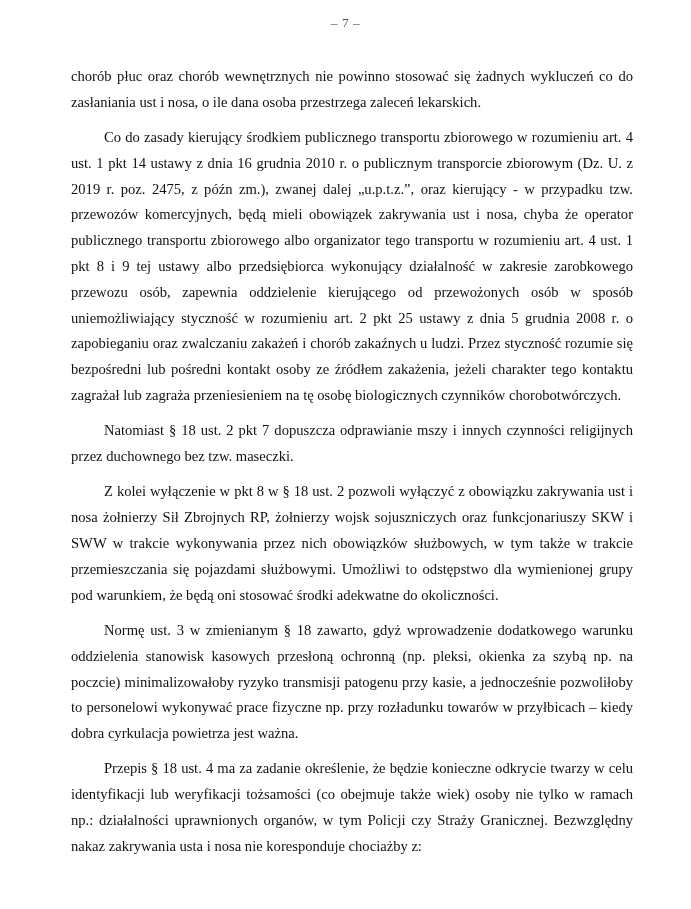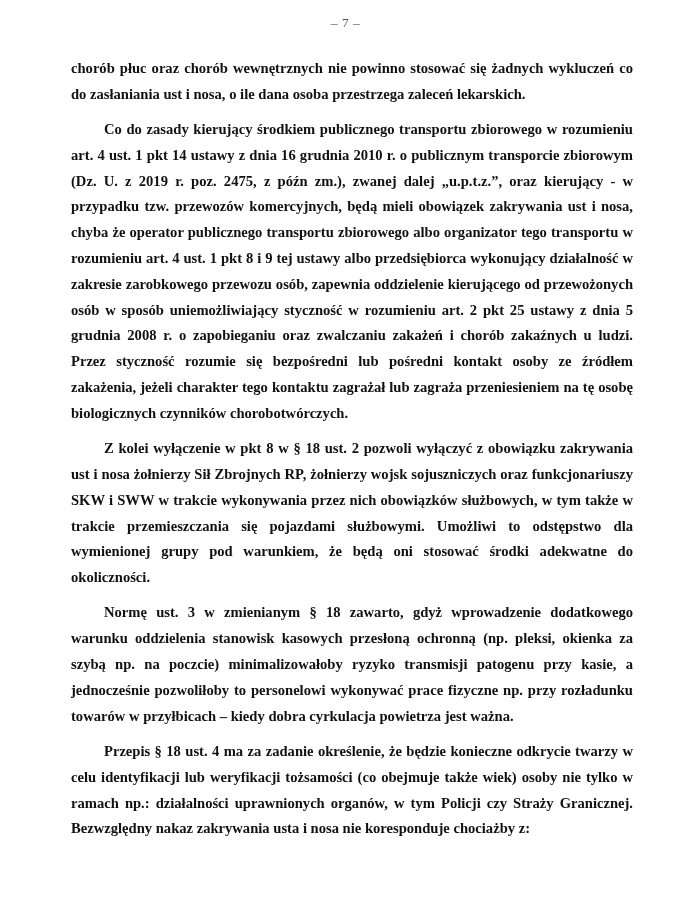--- a/index.html
+++ b/index.html
@@ -20,40 +20,40 @@
     top: 15px;
     left: 0;
     width: 691px;
     text-align: center;
     font-size: 13.5px;
     color: #555555;
     letter-spacing: 0.5px;
   }
   .content {
     position: absolute;
-    top: 56px;
+    top: 64px;
     left: 71px;
     width: 562px;
-    font-weight: bold;
   }
   .para {
     margin: 0 0 9.5px 0;
     font-size: 14.6px;
     line-height: 25.8px;
     text-align: justify;
     text-indent: 0;
   }
   .para.indent {
     text-indent: 33px;
   }
 </style>
 </head>
 <body>
 
 <div class="page-number">– 7 –</div>
 
 <div class="content">
   <p class="para">chorób płuc oraz chorób wewnętrznych nie powinno stosować się żadnych wykluczeń co do zasłaniania ust i nosa, o ile dana osoba przestrzega zaleceń lekarskich.</p>
   <p class="para indent">Co do zasady kierujący środkiem publicznego transportu zbiorowego w rozumieniu art. 4 ust. 1 pkt 14 ustawy z dnia 16 grudnia 2010 r. o publicznym transporcie zbiorowym (Dz. U. z 2019 r. poz. 2475, z późn zm.), zwanej dalej „u.p.t.z.”, oraz kierujący - w przypadku tzw. przewozów komercyjnych, będą mieli obowiązek zakrywania ust i nosa, chyba że operator publicznego transportu zbiorowego albo organizator tego transportu w rozumieniu art. 4 ust. 1 pkt 8 i 9 tej ustawy albo przedsiębiorca wykonujący działalność w zakresie zarobkowego przewozu osób, zapewnia oddzielenie kierującego od przewożonych osób w sposób uniemożliwiający styczność w rozumieniu art. 2 pkt 25 ustawy z dnia 5 grudnia 2008 r. o zapobieganiu oraz zwalczaniu zakażeń i chorób zakaźnych u ludzi. Przez styczność rozumie się bezpośredni lub pośredni kontakt osoby ze źródłem zakażenia, jeżeli charakter tego kontaktu zagrażał lub zagraża przeniesieniem na tę osobę biologicznych czynników chorobotwórczych.</p>
+  <p class="para indent">Natomiast § 18 ust. 2 pkt 7 dopuszcza odprawianie mszy i innych czynności religijnych przez duchownego bez tzw. maseczki.</p>
   <p class="para indent">Z kolei wyłączenie w pkt 8 w § 18 ust. 2 pozwoli wyłączyć z obowiązku zakrywania ust i nosa żołnierzy Sił Zbrojnych RP, żołnierzy wojsk sojuszniczych oraz funkcjonariuszy SKW i SWW w trakcie wykonywania przez nich obowiązków służbowych, w tym także w trakcie przemieszczania się pojazdami służbowymi. Umożliwi to odstępstwo dla wymienionej grupy pod warunkiem, że będą oni stosować środki adekwatne do okoliczności.</p>
   <p class="para indent">Normę ust. 3 w zmienianym § 18 zawarto, gdyż  wprowadzenie dodatkowego warunku oddzielenia stanowisk kasowych przesłoną ochronną (np. pleksi, okienka za szybą np. na poczcie) minimalizowałoby ryzyko transmisji patogenu przy kasie, a jednocześnie pozwoliłoby to personelowi wykonywać prace fizyczne np. przy rozładunku towarów w przyłbicach – kiedy dobra cyrkulacja powietrza jest ważna.</p>
   <p class="para indent">Przepis § 18 ust. 4 ma za zadanie określenie, że będzie konieczne odkrycie twarzy w celu identyfikacji lub weryfikacji tożsamości (co obejmuje także wiek) osoby nie tylko w ramach np.: działalności uprawnionych organów, w tym  Policji czy Straży Granicznej. Bezwzględny nakaz zakrywania usta i nosa nie koresponduje chociażby z:</p>
 </div>
 
 </body></html>

